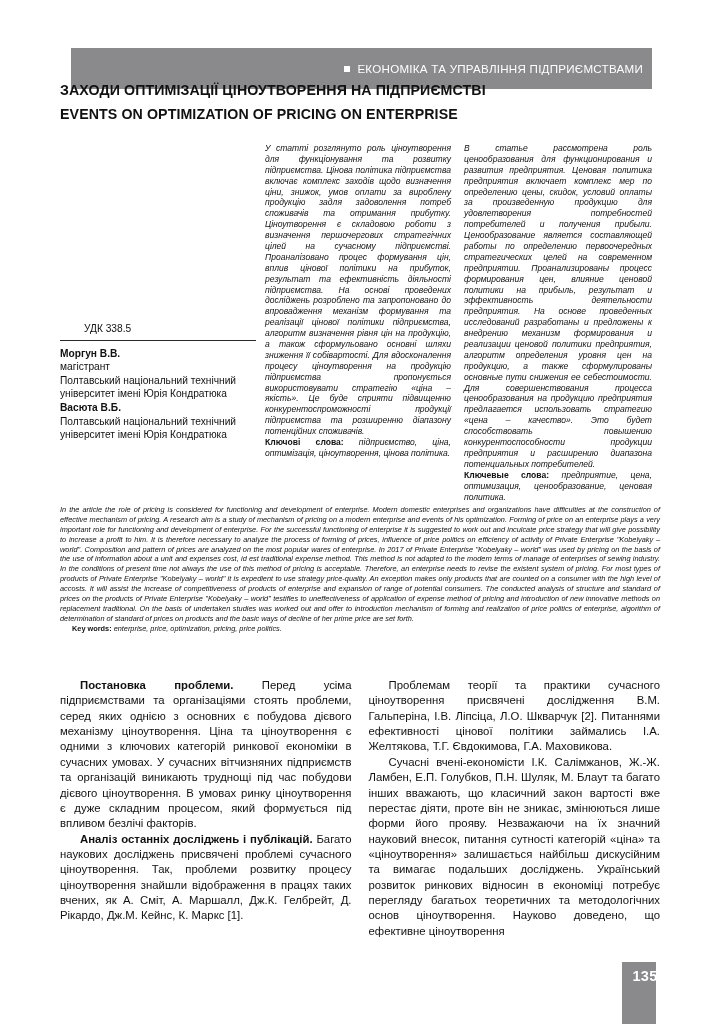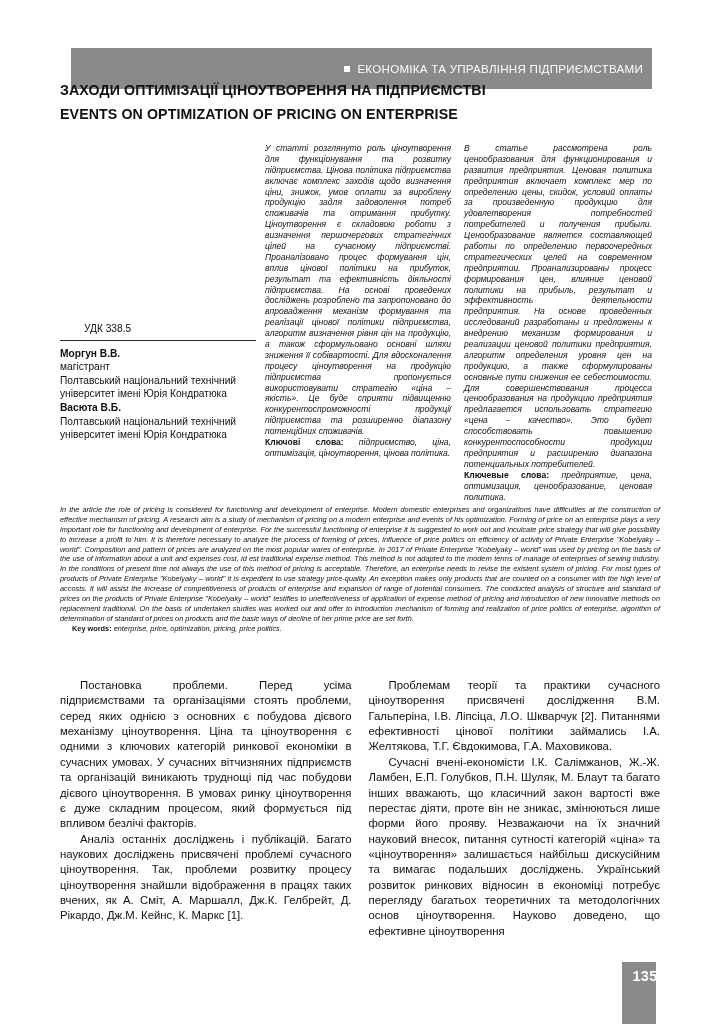--- a/index.html
+++ b/index.html
@@ -150,21 +150,21 @@
     width: 292px;
     font-size: 11.35px;
     line-height: 1.355;
     text-align: justify;
   }
   .body-col p {
     margin: 0;
     text-indent: 20px;
   }
   .body-col p + p { margin-top: 0; }
-  .lead { font-weight: normal; }
+  .lead { font-weight: bold; }
 
   
   .pagenum-box {
     position: absolute;
     left: 622px;
     top: 962px;
     width: 34px;
     height: 62px;
     background: #8a8a8c;
   }

